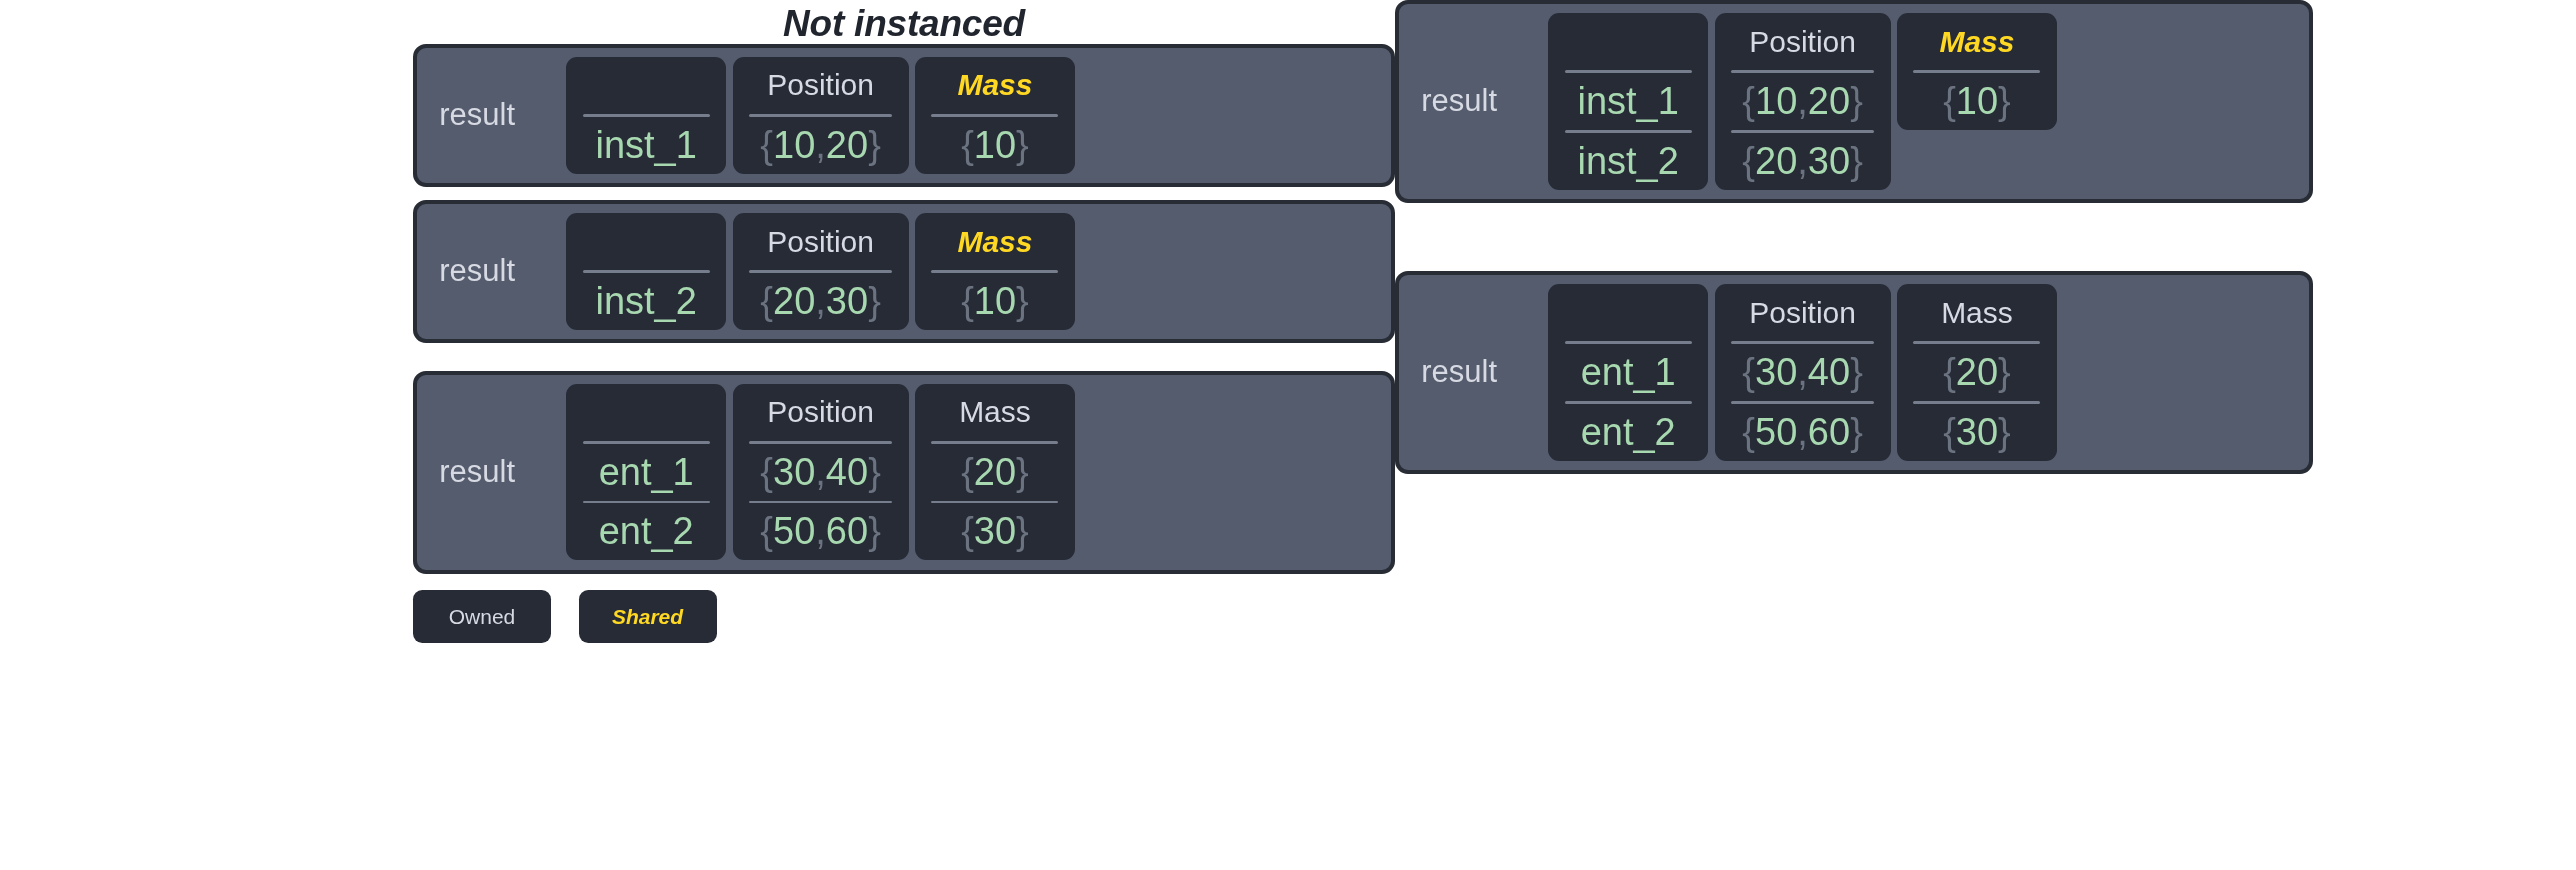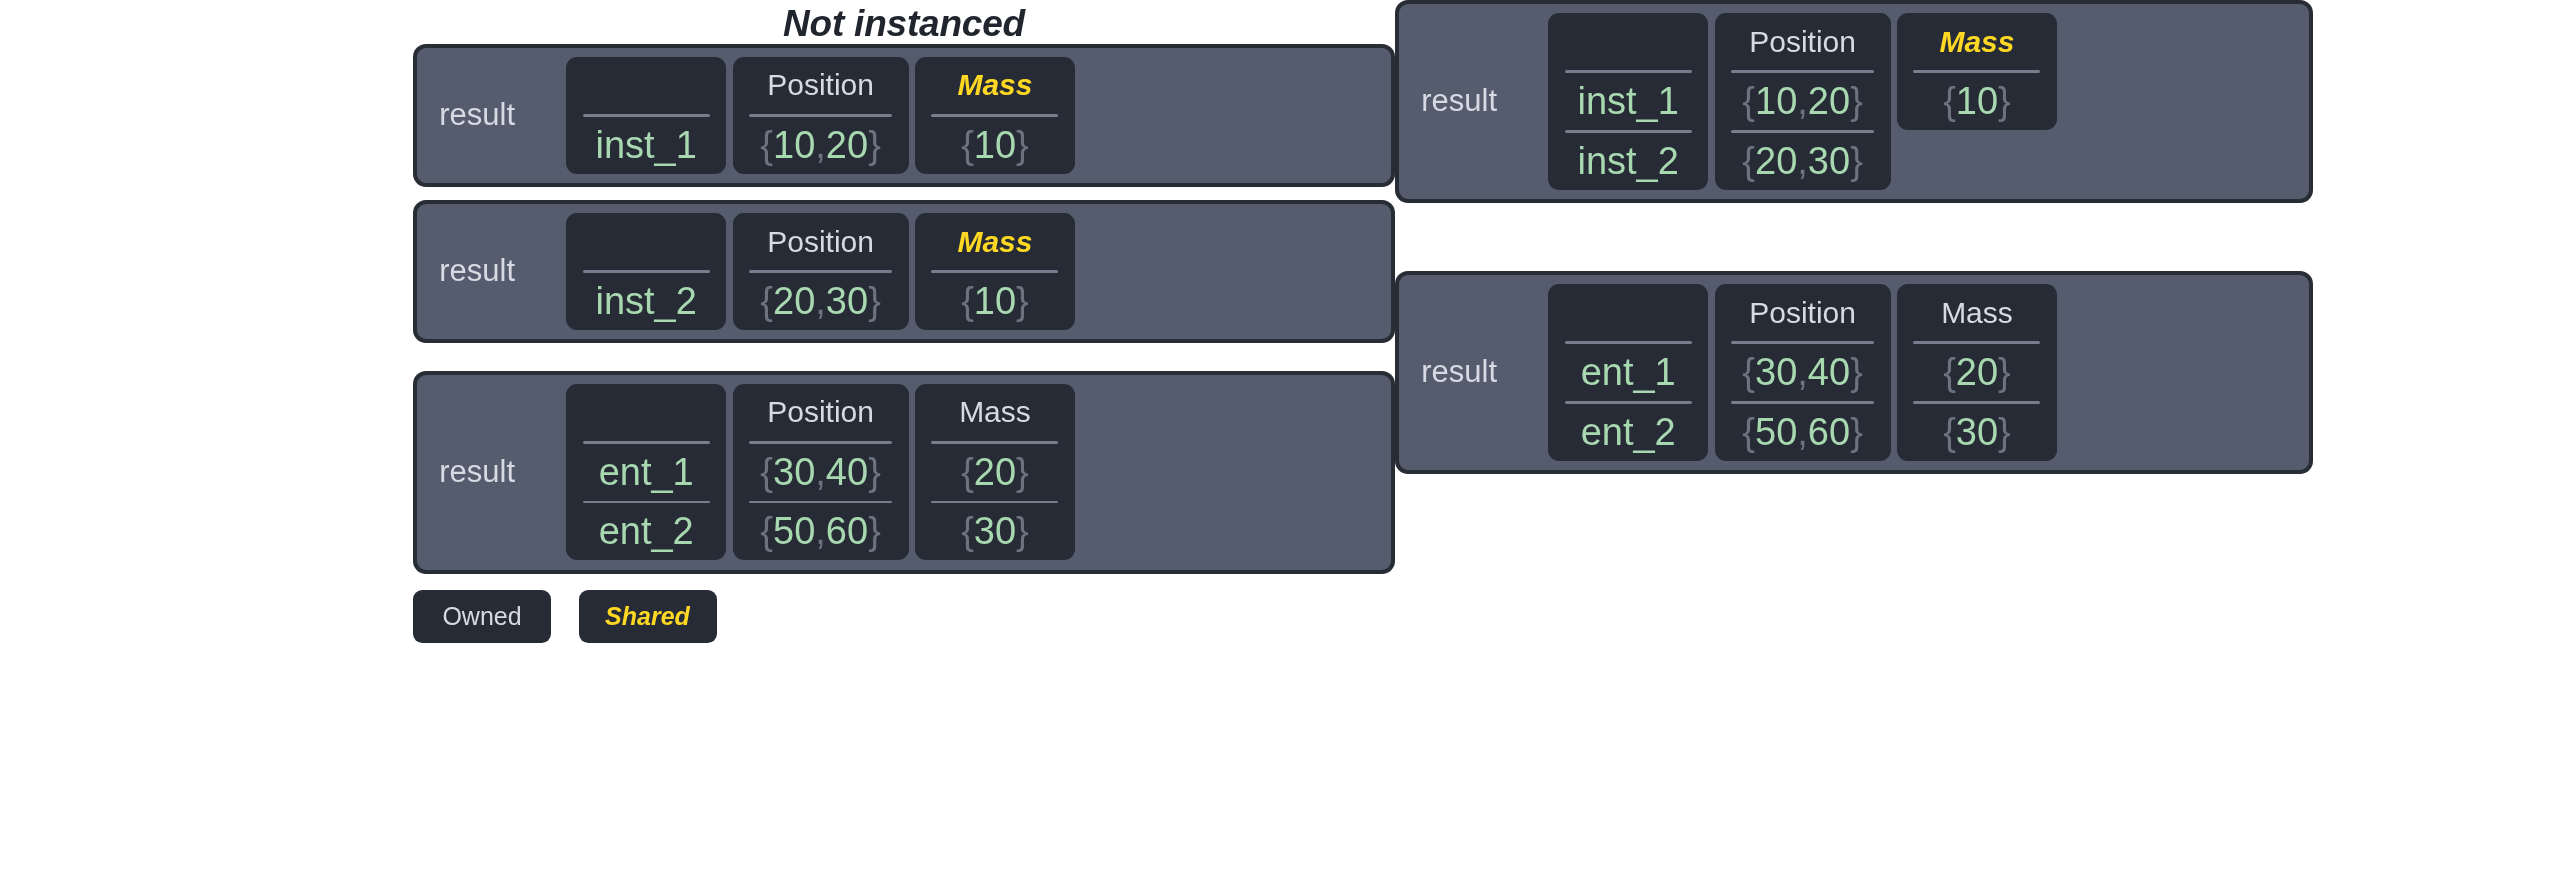--- a/index.html
+++ b/index.html
@@ -137,21 +137,21 @@
   }
   .chip{
     background:var(--cell);
     border-radius:9.2px;
     height:53px;
     min-width:138px;
     padding:0 24px;
     display:flex;
     align-items:center;
     justify-content:center;
-    font-size:25px;
+    font-size:21px;
     color:var(--text);
     white-space:nowrap;
   }
   .chip.shared{
     color:var(--accent);
     font-style:italic;
     font-weight:bold;
     margin-left:11px;
   }
 

